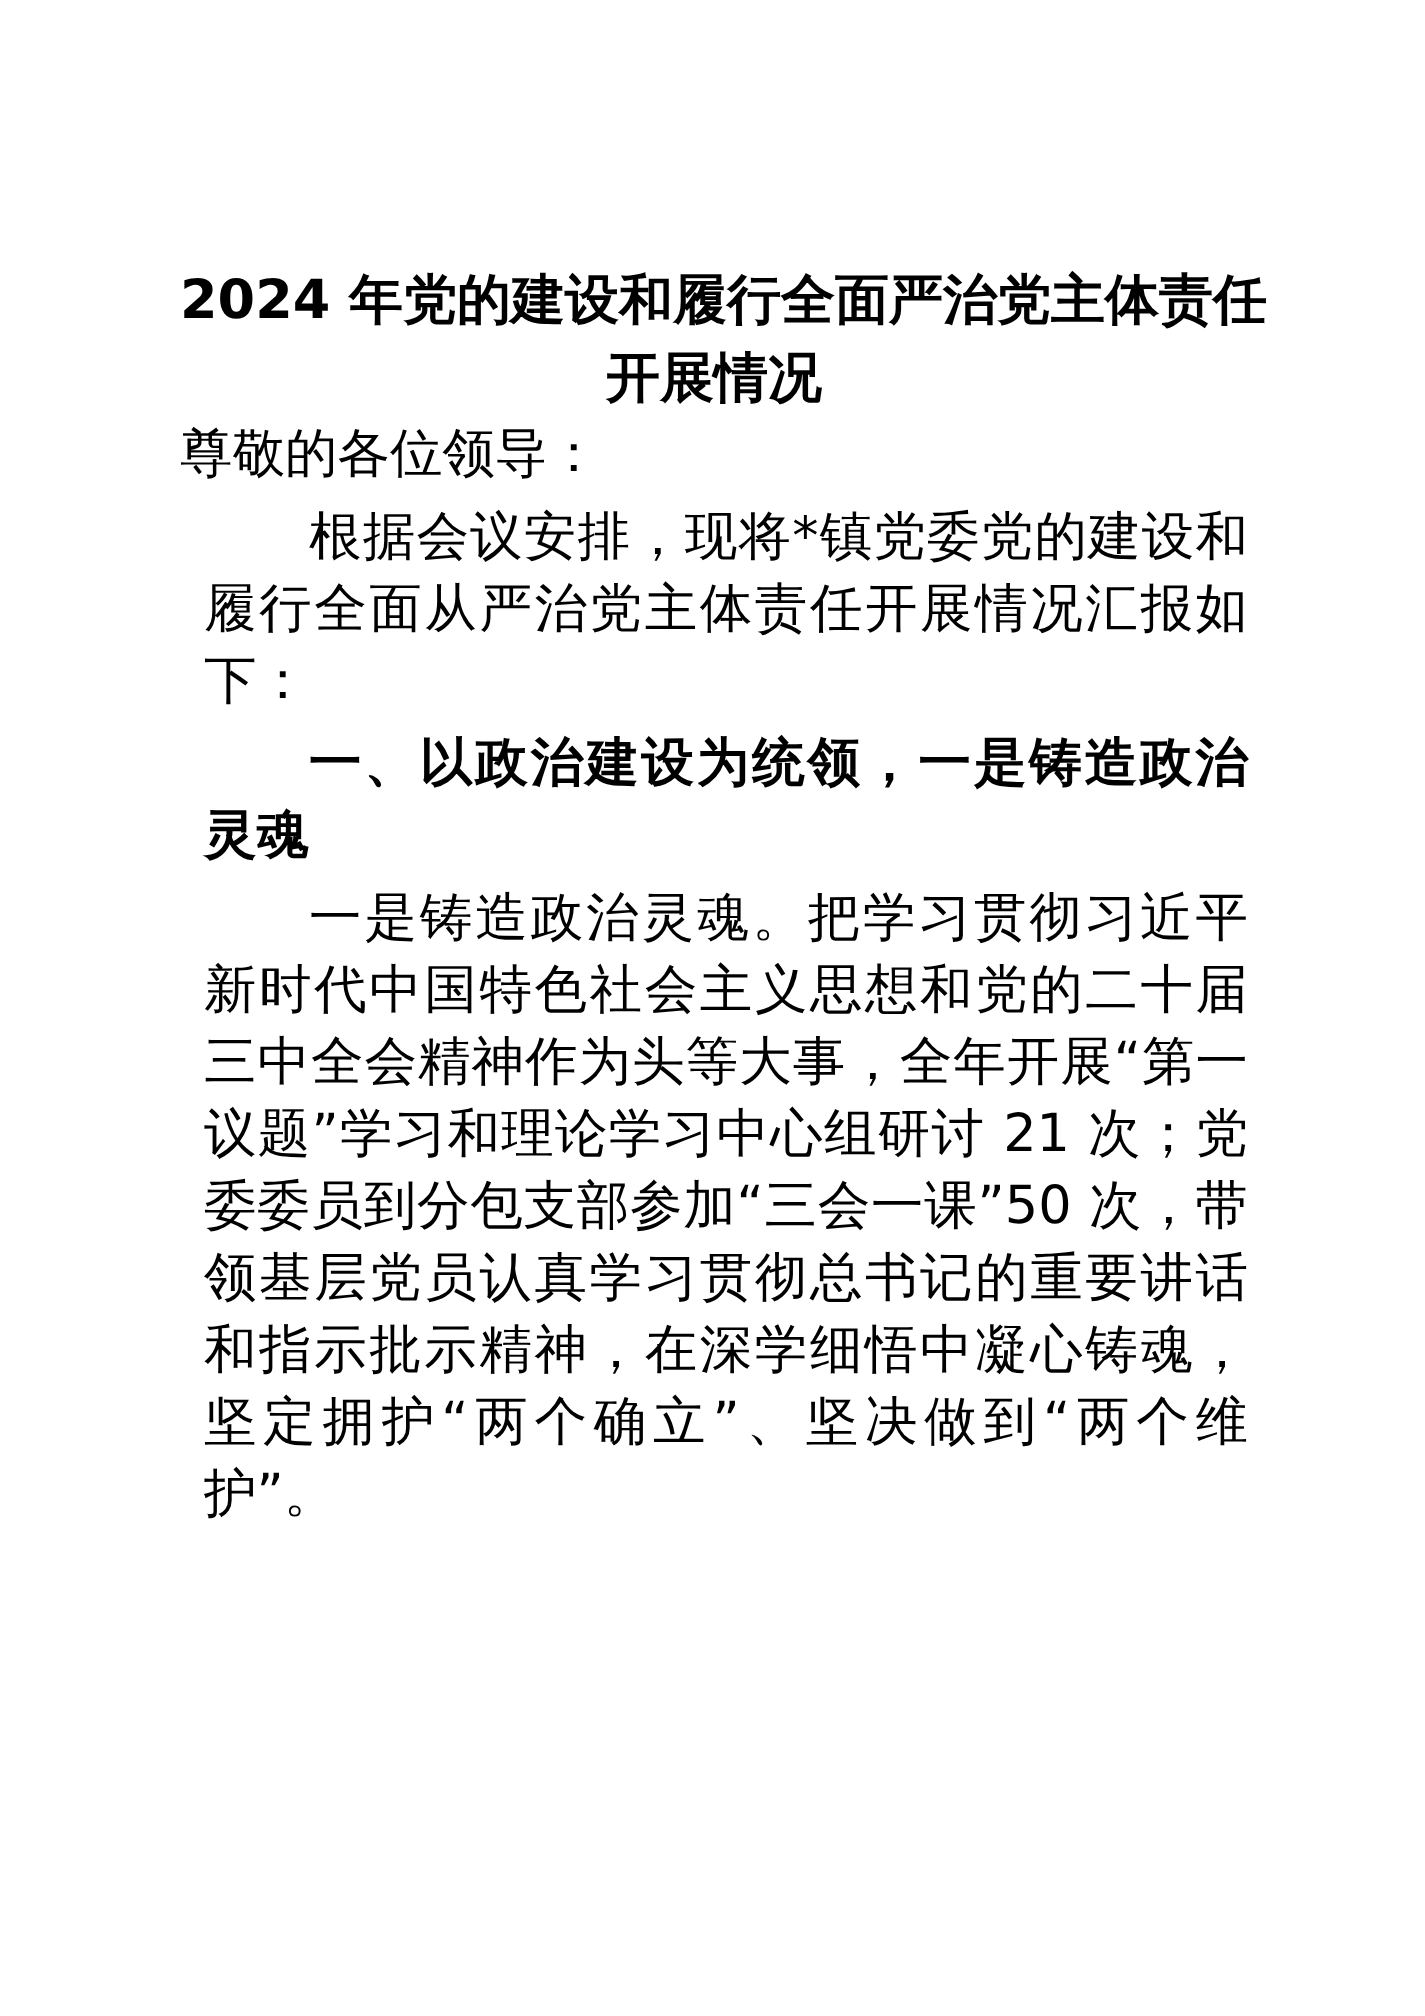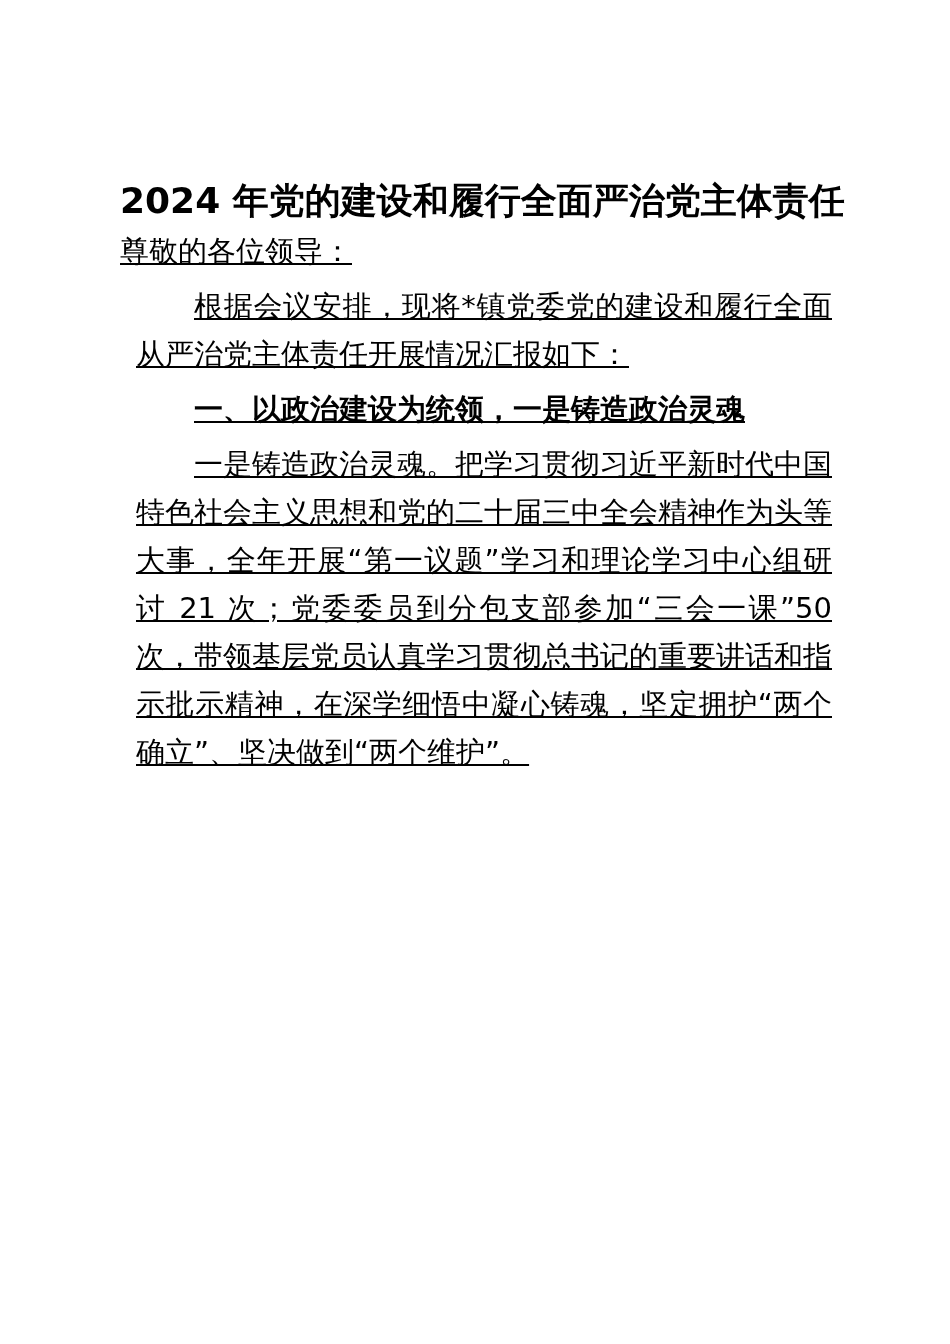--- a/index.html
+++ b/index.html
@@ -22,37 +22,37 @@
     margin: 0;
     font-size: 36px;
     font-weight: 700;
     line-height: 52px;
     text-align: center;
     white-space: nowrap;
   }
   .title-line { display: block; }
   .body-par {
     margin: 0 0 7px 0;
-    font-size: 29px;
+    font-size: 35px;
     line-height: 48px;
     text-align: justify;
     text-justify: inter-ideograph;
     word-break: break-all;
-    text-decoration: underline;
   }
   .indent { text-indent: 2em; margin-left: 16px; }
   .heading { font-weight: 700; }
 </style>
 </head>
 <body>
 
 <div class="page">
 
   <h1 class="doc-title">
     <span class="title-line">2024 年党的建设和履行全面严治党主体责任</span>
+    <span class="title-line">开展情况</span>
   </h1>
 
   <p class="body-par">尊敬的各位领导：</p>
 
   <p class="body-par indent">根据会议安排，现将*镇党委党的建设和履行全面从严治党主体责任开展情况汇报如下：</p>
 
   <p class="body-par indent heading">一、以政治建设为统领，一是铸造政治灵魂</p>
 
   <p class="body-par indent">一是铸造政治灵魂。把学习贯彻习近平新时代中国特色社会主义思想和党的二十届三中全会精神作为头等大事，全年开展“第一议题”学习和理论学习中心组研讨 21 次；党委委员到分包支部参加“三会一课”50 次，带领基层党员认真学习贯彻总书记的重要讲话和指示批示精神，在深学细悟中凝心铸魂，坚定拥护“两个确立”、坚决做到“两个维护”。</p>
 

